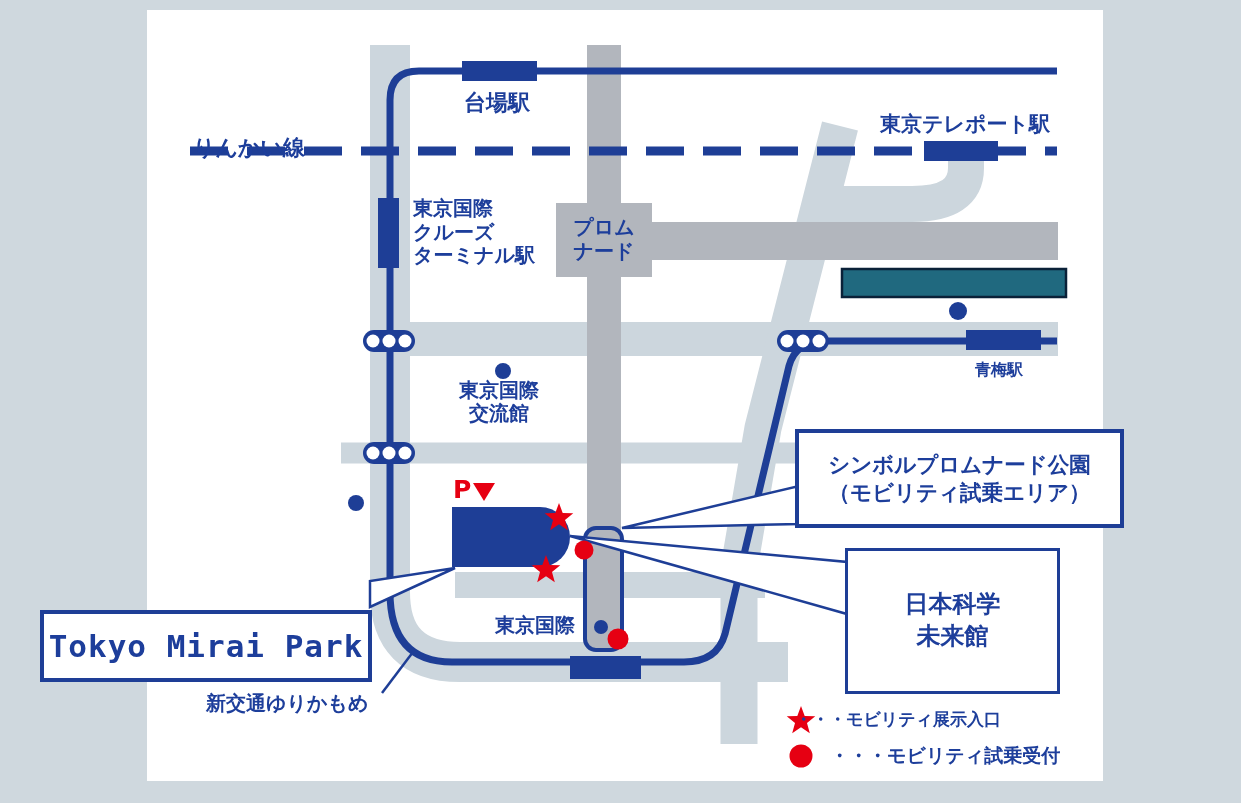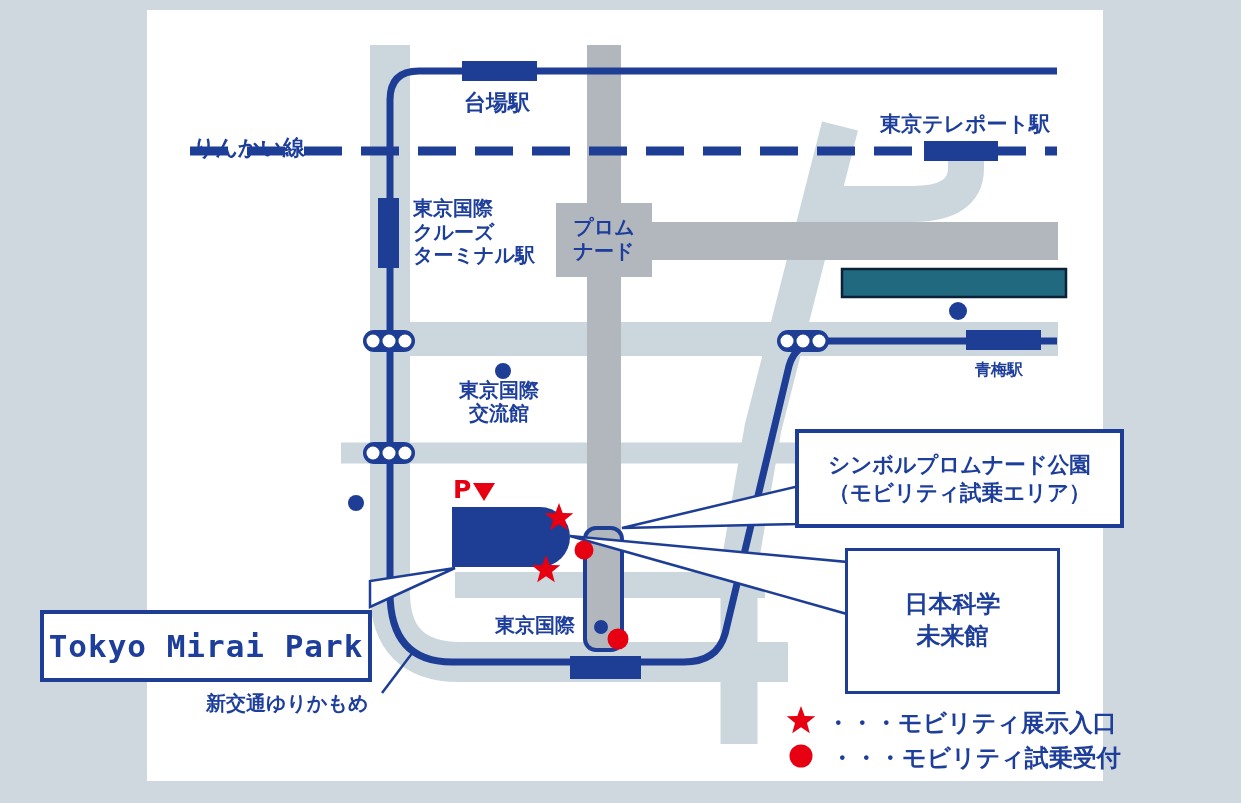--- a/index.html
+++ b/index.html
@@ -169,15 +169,15 @@
     </div>
   </div>
 
   <div class="box" id="miraikan-box">
     <div class="inner">
       <span class="ln">日本科学</span>
       <span class="ln">未来館</span>
     </div>
   </div>
 
-  <div class="lbl" style="left:826px;top:710px;font-size:24px;text-align:right;">・・・モビリティ展示入口</div>
-  <div class="lbl" style="left:830px;top:745px;font-size:24px;">・・・モビリティ試乗受付</div>
+  <div class="lbl" style="left:795px;top:710px;font-size:17px;text-align:right;">・・・モビリティ展示入口</div>
+  <div class="lbl" style="left:830px;top:745px;font-size:19px;">・・・モビリティ試乗受付</div>
 </div>
 
 </body></html>

